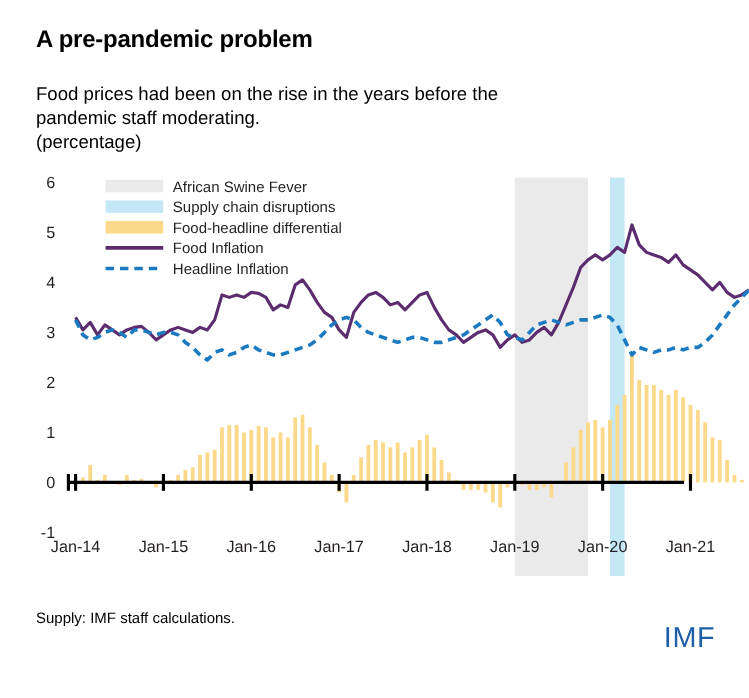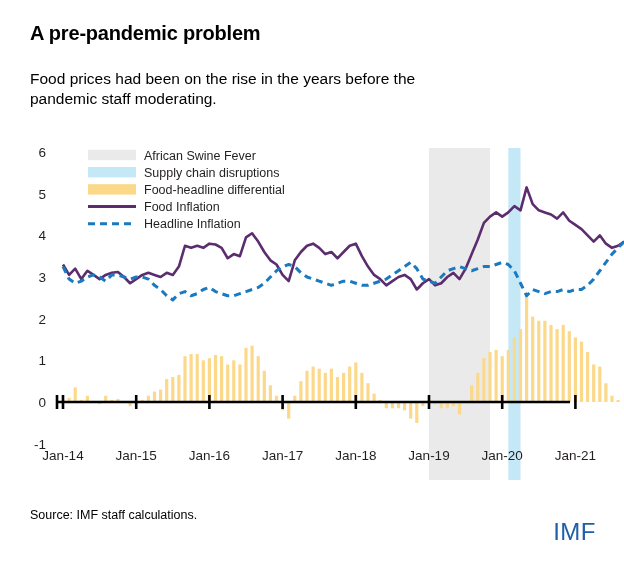--- a/index.html
+++ b/index.html
@@ -83,20 +83,21 @@
 </head>
 <body>
 
 <div id="page">
 
   <div class="title">A pre-pandemic problem</div>
 
   <div class="subtitle">
     <span class="ln">Food prices had been on the rise in the years before the</span>
     <span class="ln">pandemic staff moderating.</span>
+    <span class="ln">(percentage)</span>
   </div>
 
   <div class="chart-area">
     <svg class="plot" id="svg-plot" width="624" height="350" viewBox="0 0 624 350">
       <g id="bands-group">
           <rect x="429.00000000000006" y="18" width="61" height="332" fill="#EAEAEA"></rect>
           <rect x="508.3" y="18" width="12.199999999999989" height="332" fill="#C5E8F7"></rect>
         </g>
       <g id="bars-group">
           <rect x="61.4" y="269.9166666666667" width="3.2" height="2.0833333333333335" fill="#FCD98A"></rect>
@@ -233,16 +234,16 @@
           <rect x="88" y="54.199999999999996" width="48" height="10.4" fill="#FCD98A"></rect>
           <text x="144" y="64" class="legend-label">Food-headline differential</text>
           <line x1="88" y1="76.6" x2="136" y2="76.6" stroke="#5B2D6E" stroke-width="3"></line>
           <text x="144" y="81.19999999999999" class="legend-label">Food Inflation</text>
           <line x1="88" y1="93.8" x2="136" y2="93.8" stroke="#1B7ABF" stroke-width="3" stroke-dasharray="7,5"></line>
           <text x="144" y="98.39999999999999" class="legend-label">Headline Inflation</text>
         </g>
     </svg>
   </div>
 
-  <div class="source">Source: IMF staff calculations.</div>
+  <div class="source">Supply: IMF staff calculations.</div>
   <div class="imf-logo">IMF</div>
 
 </div>
 
 </body></html>

